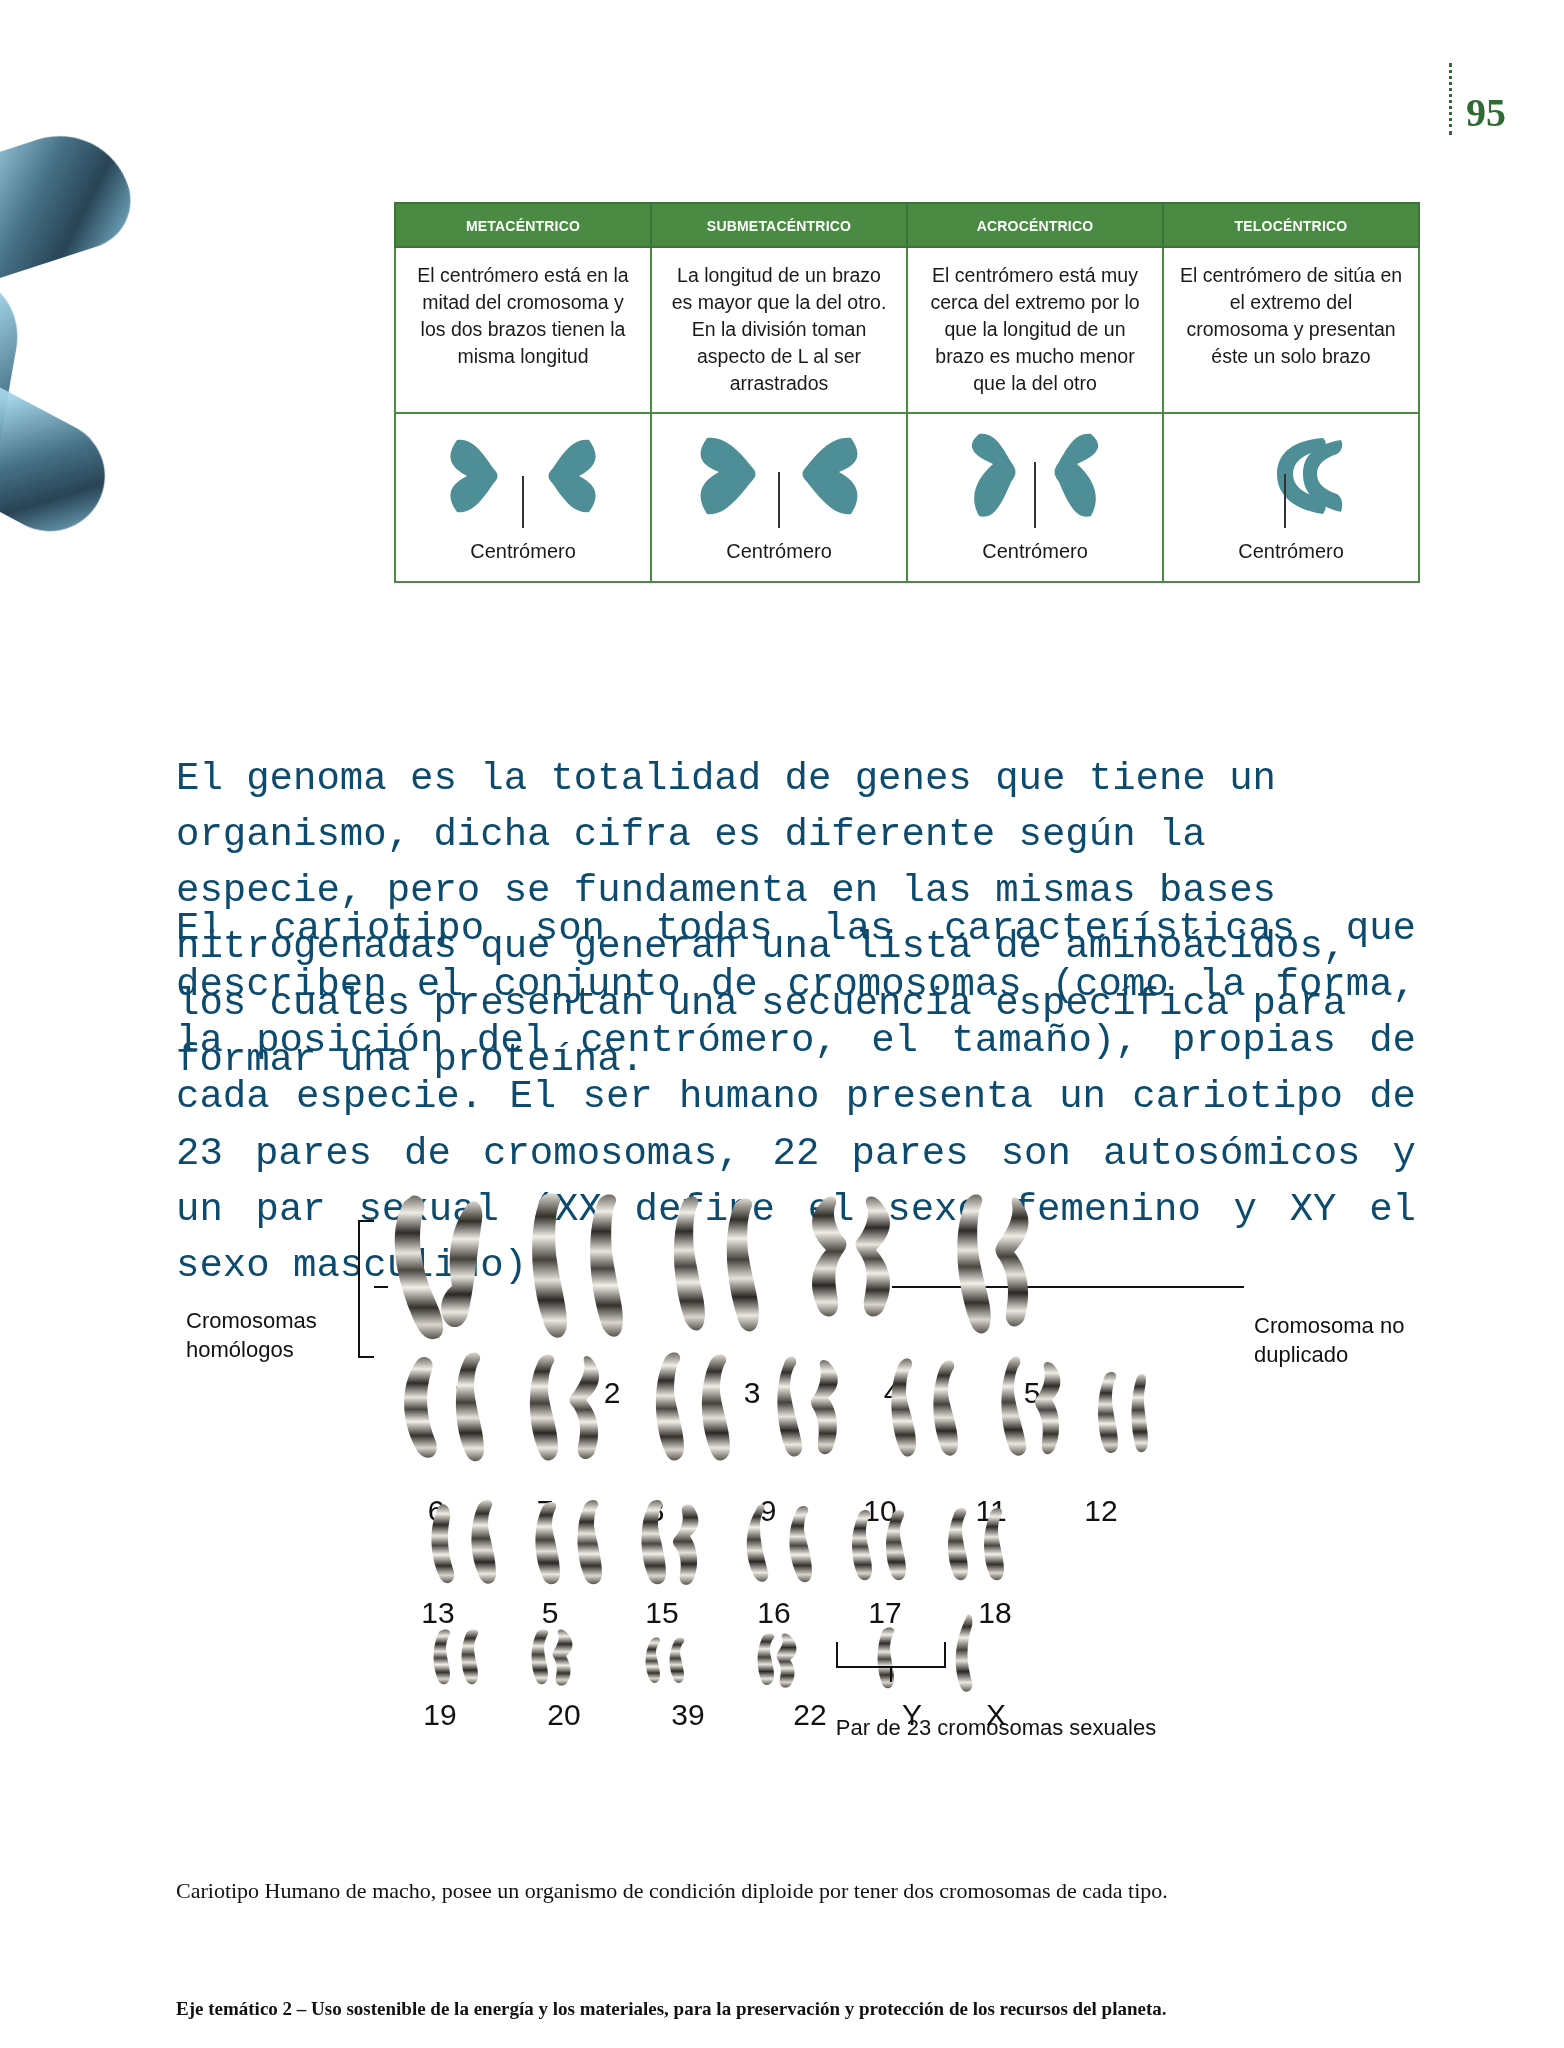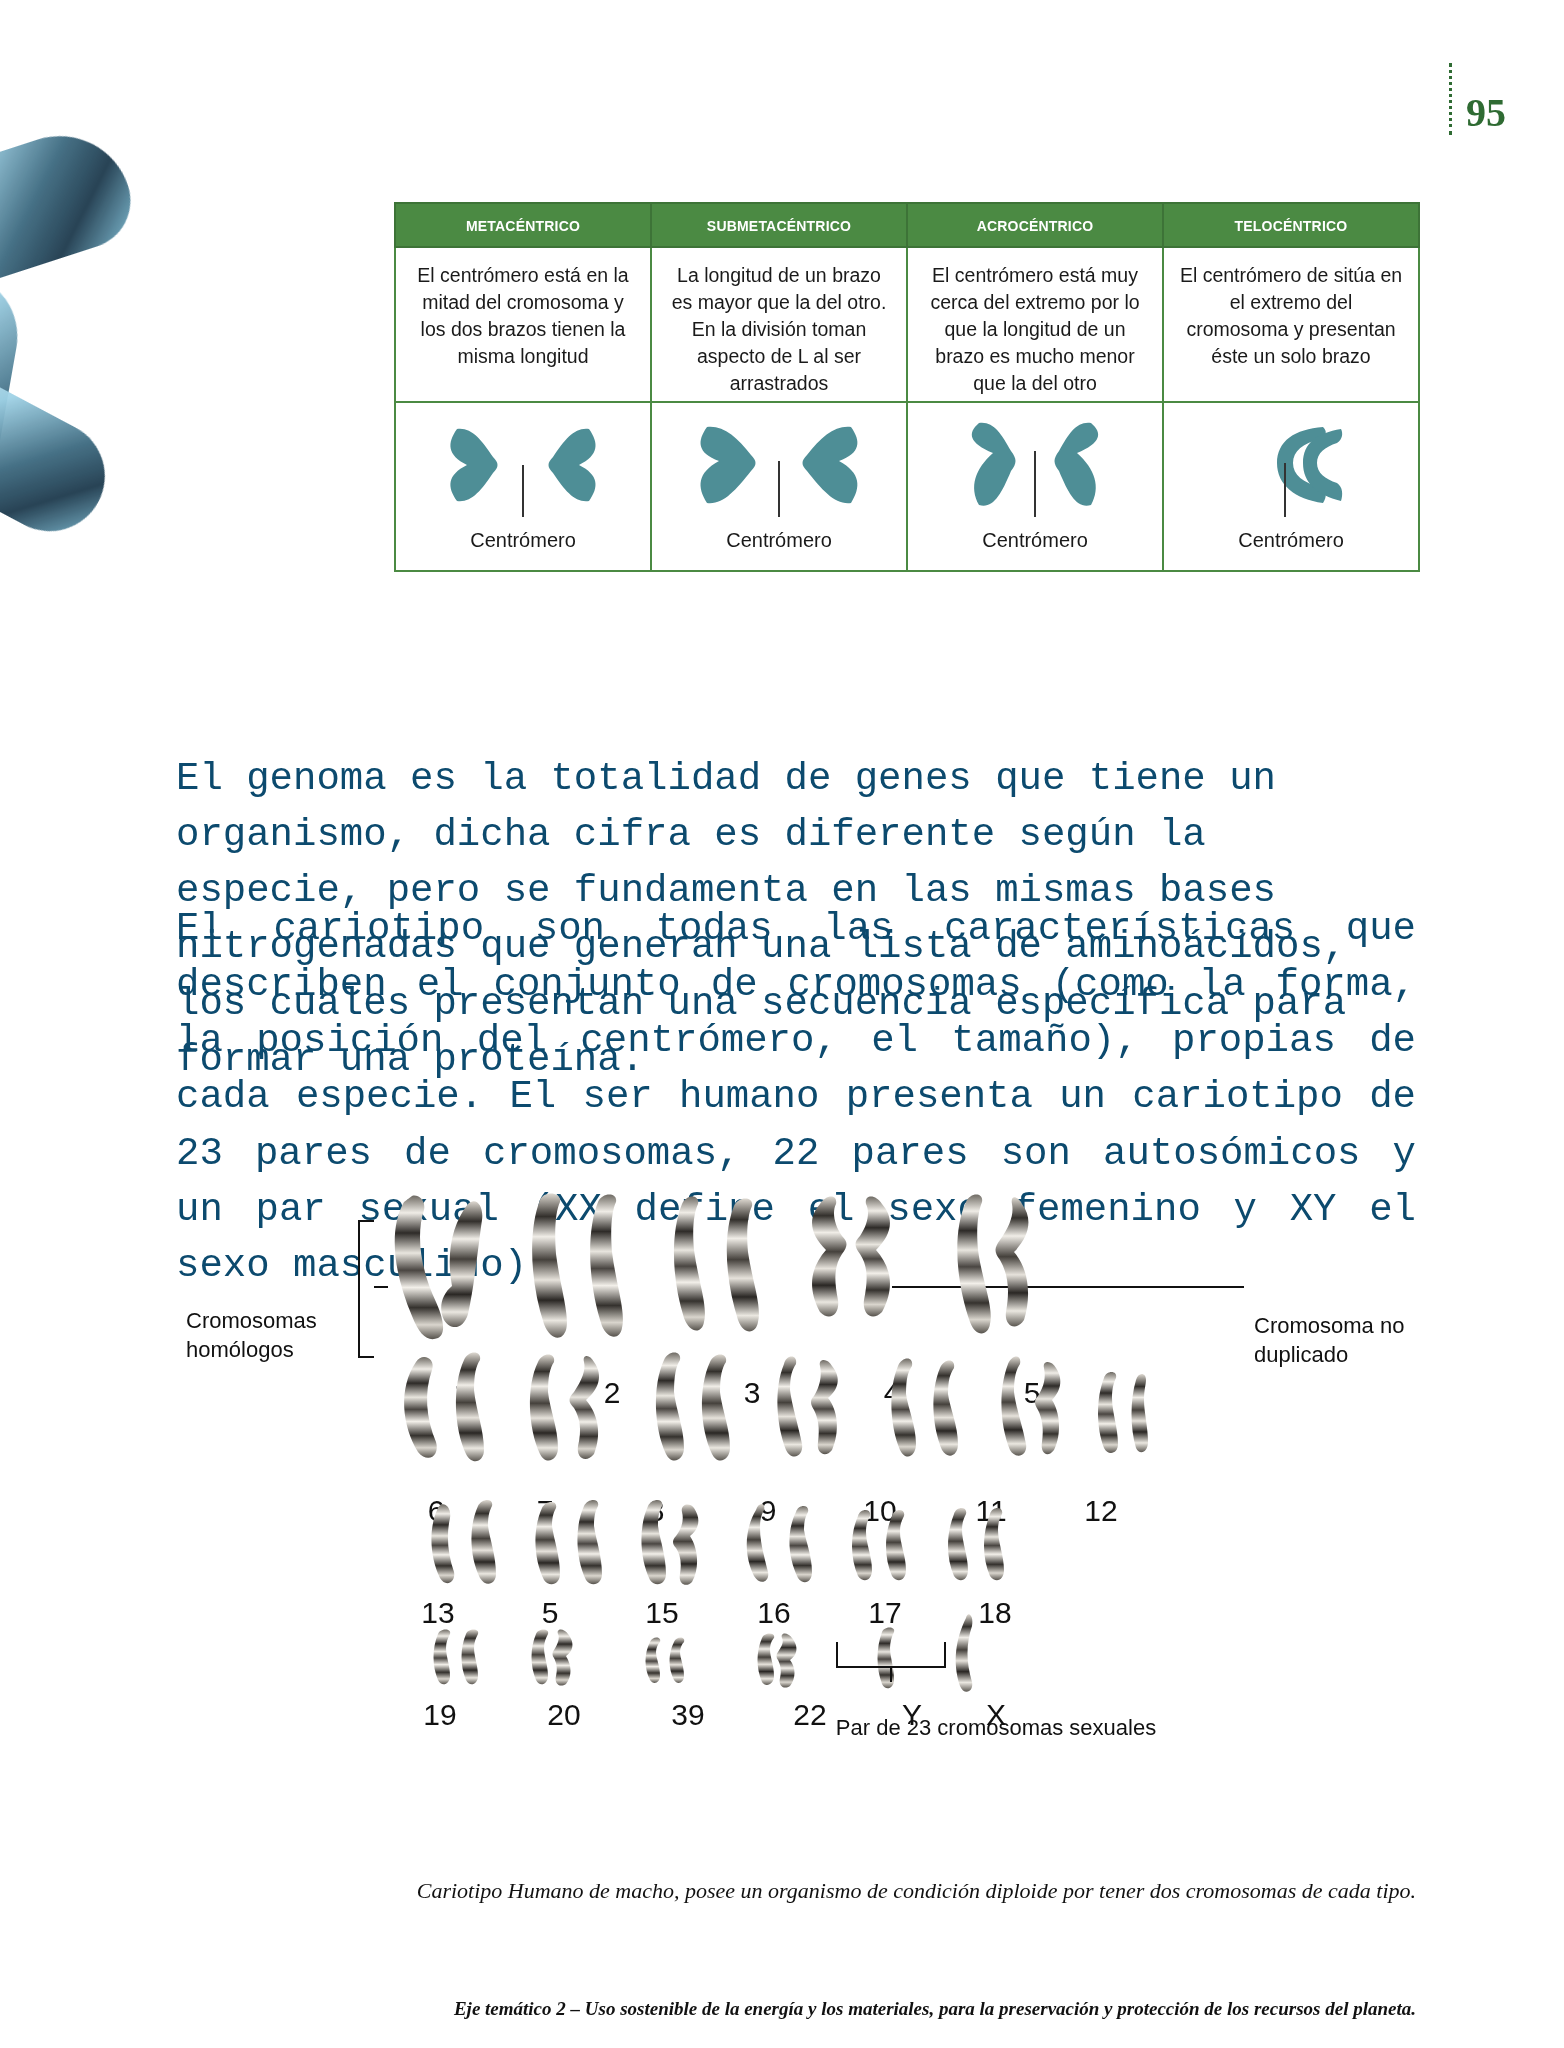--- a/index.html
+++ b/index.html
@@ -96,21 +96,21 @@
     letter-spacing: .2px;
     padding: 9px 4px 10px;
     border: 2px solid #3d7337;
     text-align: center;
     font-variant: small-caps;
     text-transform: lowercase;
   }
   table.chrom-table td {
     border: 2px solid #4b8a43;
     vertical-align: top;
-    padding: 14px 14px 4px;
+    padding: 14px 14px 15px;
     text-align: center;
     font-family: "Liberation Sans", sans-serif;
     font-size: 19.5px;
     line-height: 1.38;
     color: #1a1a1a;
   }
   table.chrom-table td.icon-cell {
     vertical-align: middle;
     padding: 14px 6px 16px;
   }
@@ -199,23 +199,22 @@
   }
   .row-nums span { text-align: center; }
 
   .chrom-pair { position: absolute; }
 
   
   .caption {
     position: absolute;
     left: 176px;
     width: 1240px;
-    text-align: right;
+    text-align: left;
     font-family: "Liberation Serif", serif;
-    font-style: italic;
     color: #111;
   }
   .caption.main { top: 1878px; font-size: 22px; }
   .caption.footer { top: 1950px; font-size: 19px; font-weight: bold; margin-top: 48px; }
 </style>
 </head>
 <body>
 
 <div class="page-marker">
   <div class="page-rule"></div>

